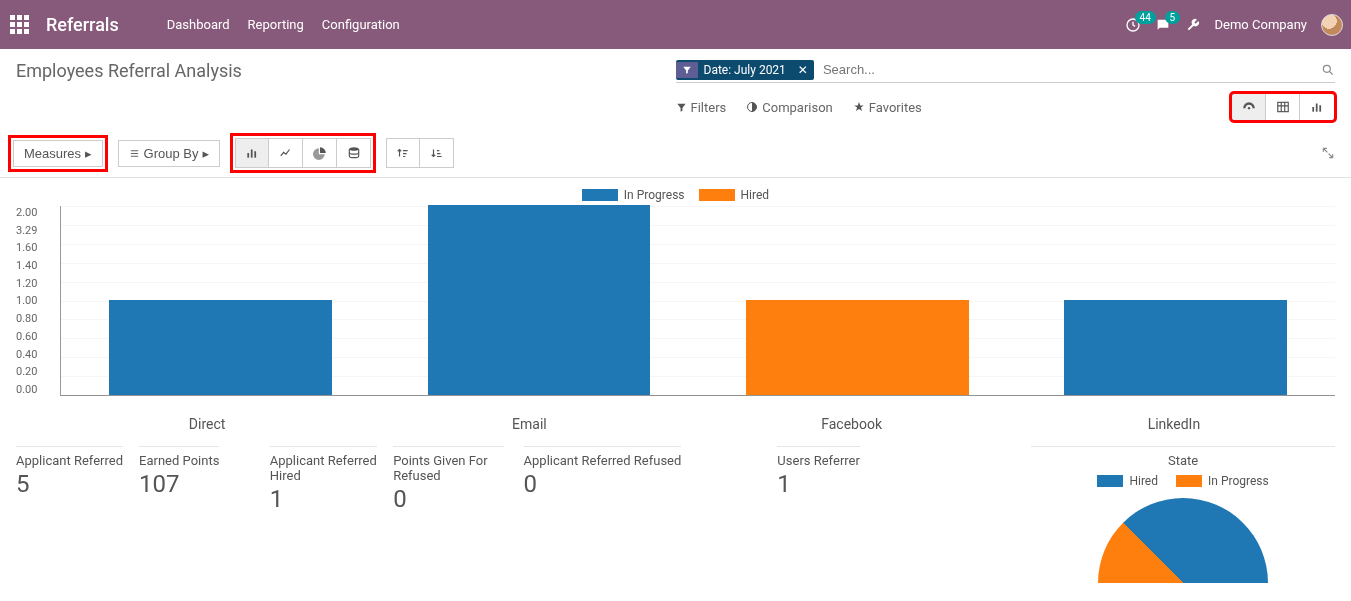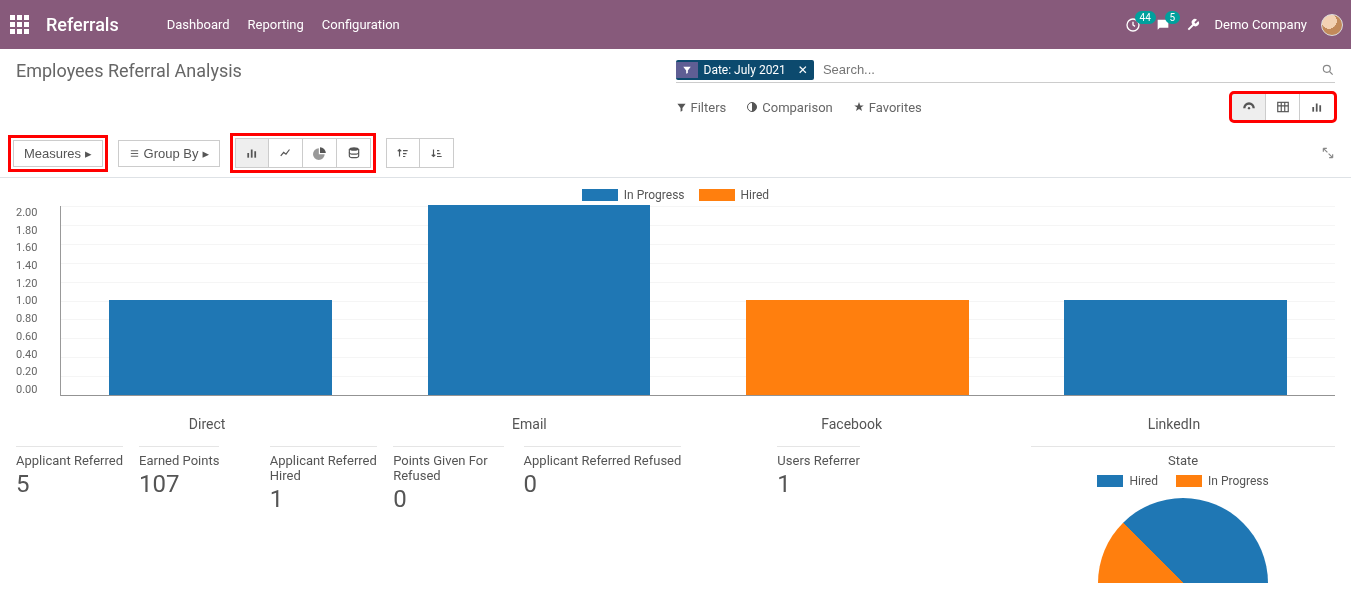--- a/index.html
+++ b/index.html
@@ -267,21 +267,21 @@
         <span>In Progress</span>
       </div>
     <div class="lg-item">
         <span class="lg-sw s2"></span>
         <span>Hired</span>
       </div>
   </div>
   <div class="barchart">
     <div class="yaxis" id="yaxis">
         <span>2.00</span>
-        <span>1.80</span>
+        <span>3.29</span>
         <span>1.60</span>
         <span>1.40</span>
         <span>1.20</span>
         <span>1.00</span>
         <span>0.80</span>
         <span>0.60</span>
         <span>0.40</span>
         <span>0.20</span>
         <span>0.00</span>
       </div>

